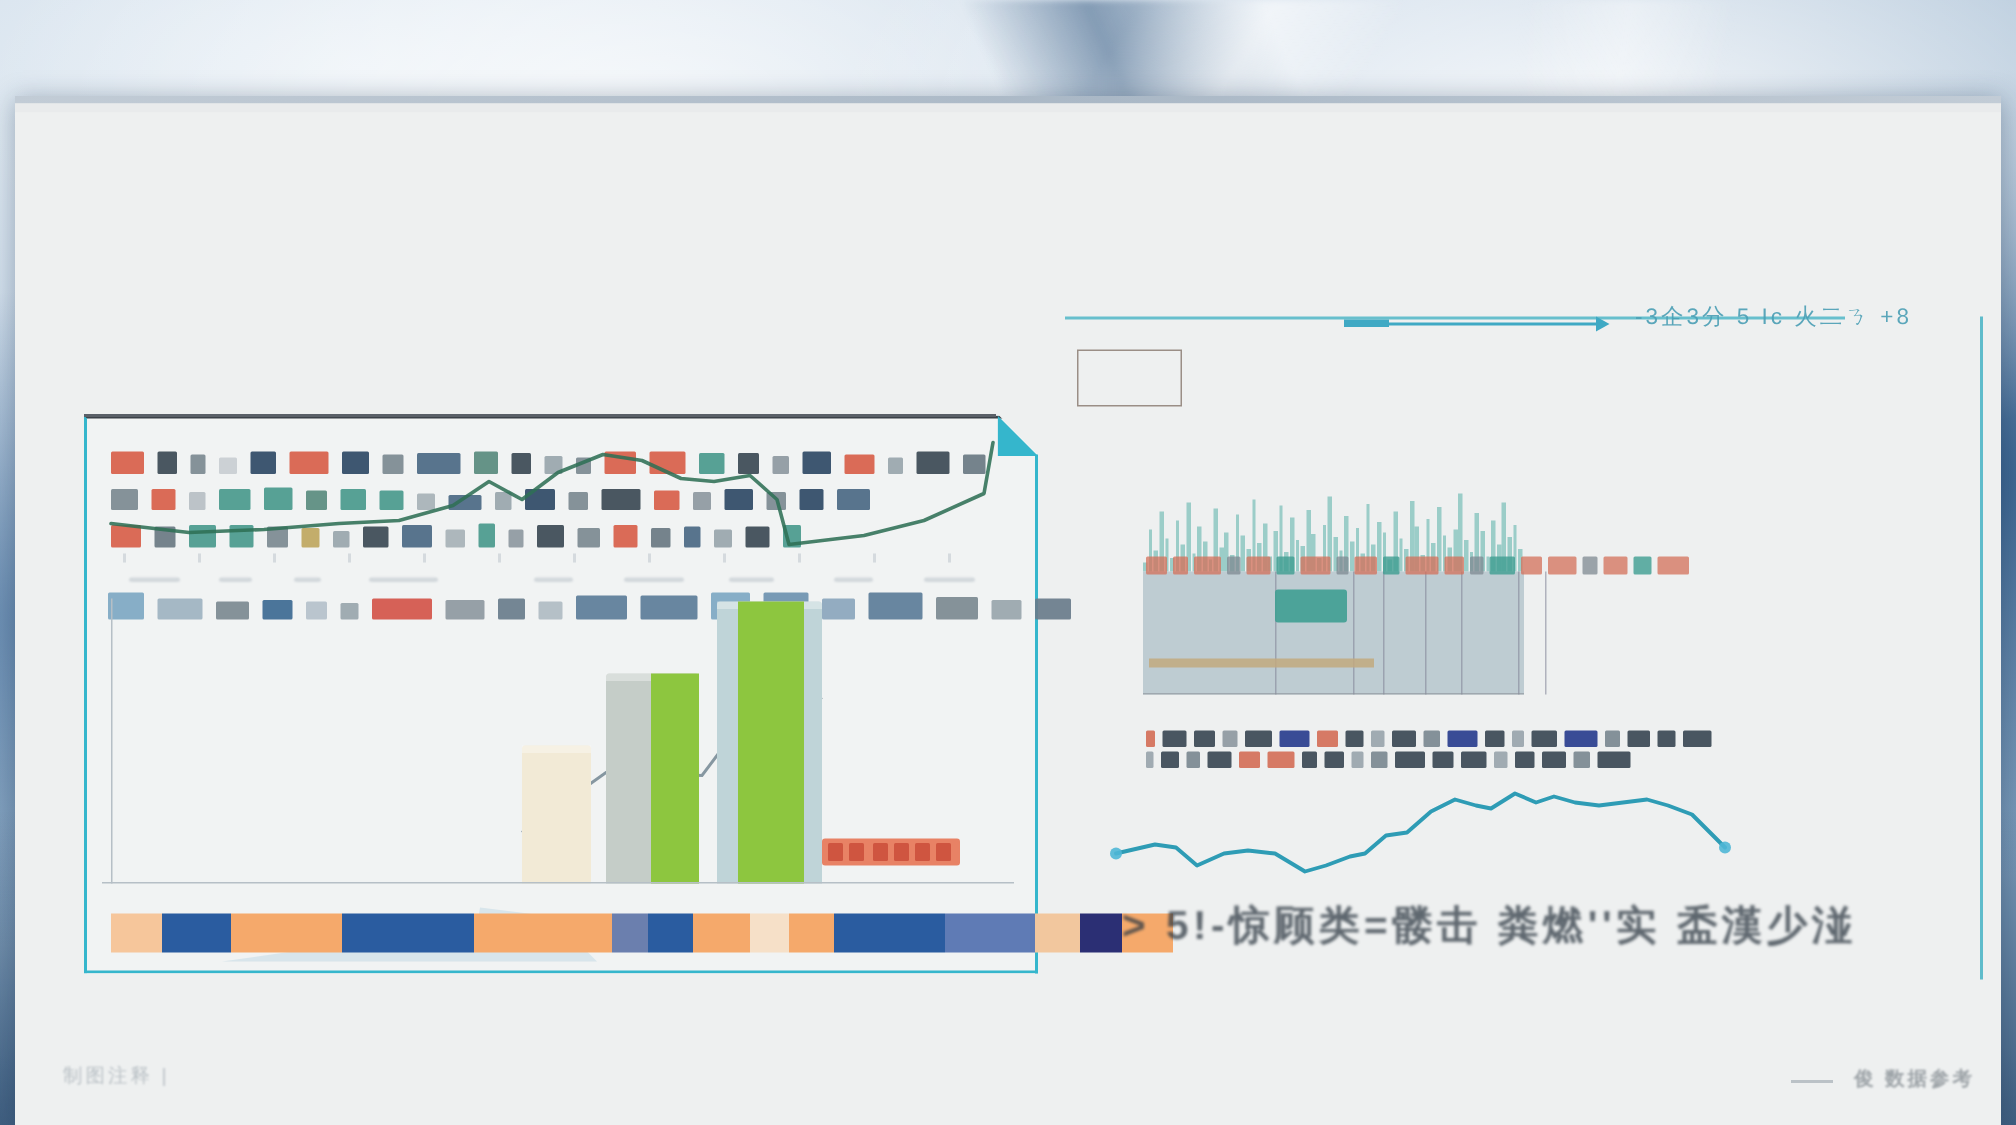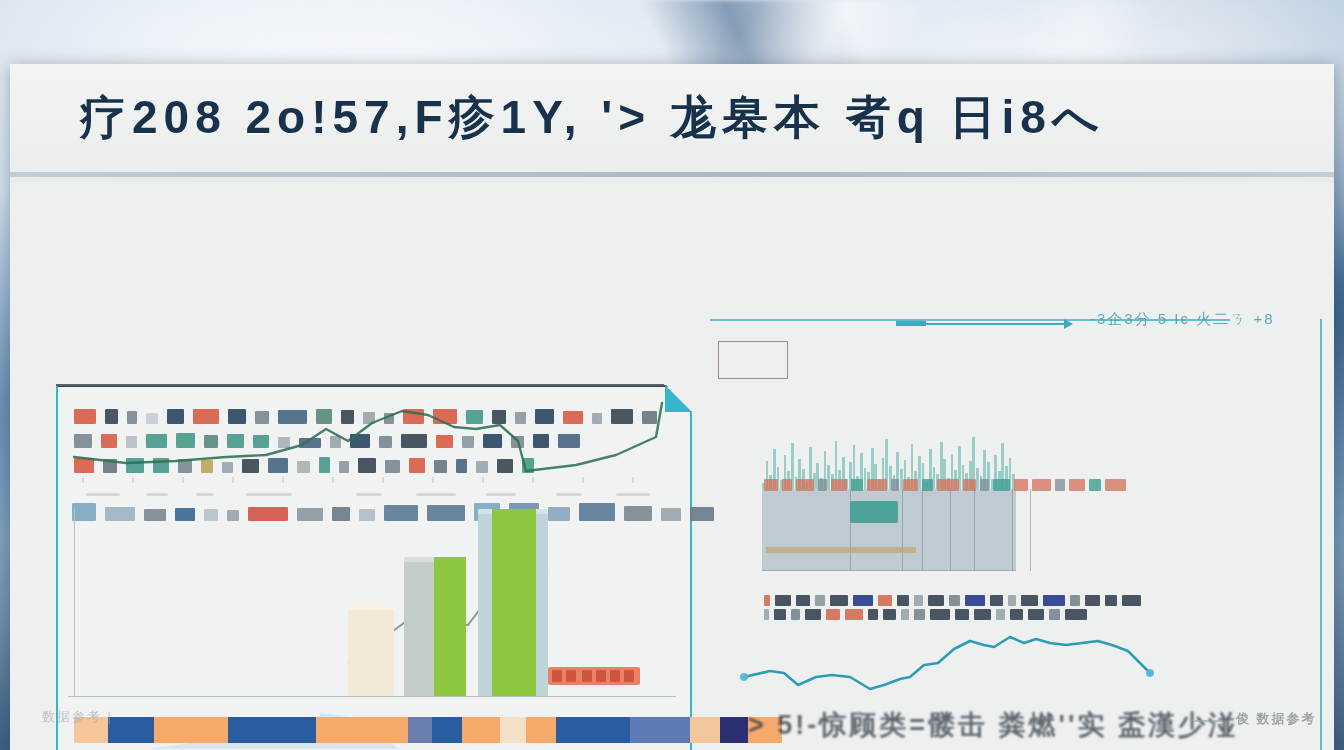--- a/index.html
+++ b/index.html
@@ -153,23 +153,20 @@
 
 <div id="bg">
   <div class="layer l1"></div>
   <div class="layer l2"></div>
   <div class="layer l3"></div>
   <div class="layer l4"></div>
 </div>
 
 <div id="page">
 
-  <div id="titlebar">
-    <div class="title">疗208 2o!57,F疹1Y,   '&gt; 尨皋本 耇q 日i8へ</div>
-  </div>
   <div id="titlerule"></div>
   <div id="titlerule2"></div>
 
   <div id="body">
 
     <div id="leftpanel">
       <div class="frame"></div>
       <div class="frame-right"></div>
       <div class="fold"></div>
       <div class="topline"></div>
@@ -522,17 +519,17 @@
           <circle id="rp-m2" r="4" fill="#4fb7d6" opacity="0.9" cx="418" cy="54"></circle>
         </svg>
       </div>
 
       <div class="fuzz" id="rp-caption" style="left:38px;top:388px;font-size:27px;font-weight:700;color:#2f3a44;">&gt; 5!-惊顾类=髅击 粪燃''实 盉漢少湴</div>
 
     </div>
 
   </div>
 
-  <div class="wm" style="left:32px;top:644px;">数据参考 |</div>
+  <div class="wm" style="left:32px;top:644px;">制图注释 |</div>
   <div class="wmline" style="left:1184px;top:656px;"></div>
   <div class="wm" style="left:1226px;top:646px;font-weight:700;color:#6d767d;">俊 数据参考</div>
 
 </div>
 
 </body></html>

